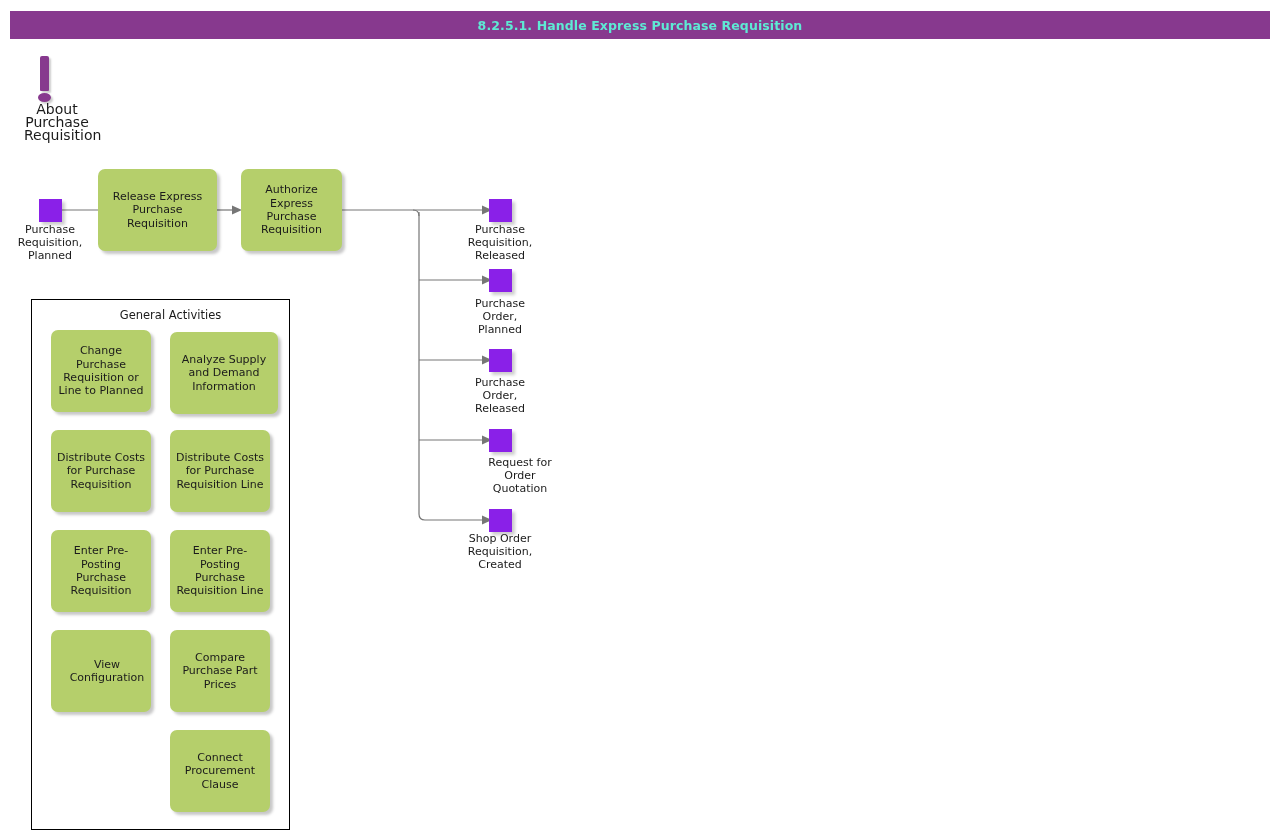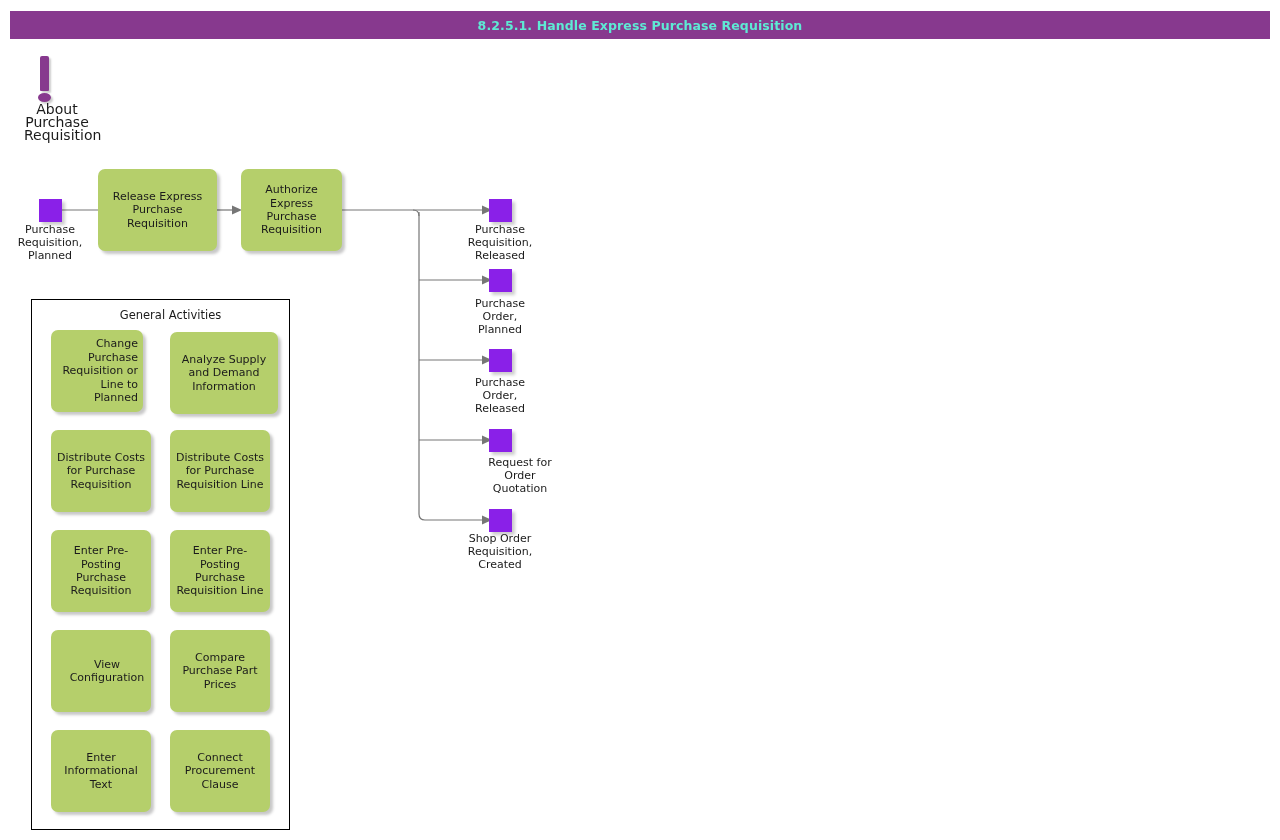--- a/index.html
+++ b/index.html
@@ -186,21 +186,21 @@
 Quotation</div>
 
   <div class="state-sq" style="left:489px; top:509px;"></div>
   <div class="state-cap" style="left:455px; top:532px; width:90px;">Shop Order
 Requisition,
 Created</div>
 
   <div class="panel"></div>
   <div class="panel-title">General Activities</div>
 
-  <div class="act" style="left:51px; top:330px; width:92px; height:82px;text-align:right;">Change
+  <div class="act" style="left:51px; top:330px; width:100px; height:82px;">Change
 Purchase
 Requisition or
 Line to Planned</div>
   <div class="act" style="left:170px; top:332px; width:108px; height:82px;">Analyze Supply
 and Demand
 Information</div>
 
   <div class="act" style="left:51px; top:430px; width:100px; height:82px;">Distribute Costs
 for Purchase
 Requisition</div>
@@ -216,20 +216,17 @@
 Posting
 Purchase
 Requisition Line</div>
 
   <div class="act" style="left:51px; top:630px; width:100px; height:82px;padding-left:17px;">View
 Configuration</div>
   <div class="act" style="left:170px; top:630px; width:100px; height:82px;">Compare
 Purchase Part
 Prices</div>
 
-  <div class="act" style="left:51px; top:730px; width:100px; height:82px;">Enter
-Informational
-Text</div>
   <div class="act" style="left:170px; top:730px; width:100px; height:82px;">Connect
 Procurement
 Clause</div>
 
 </div>
 
 </body></html>

